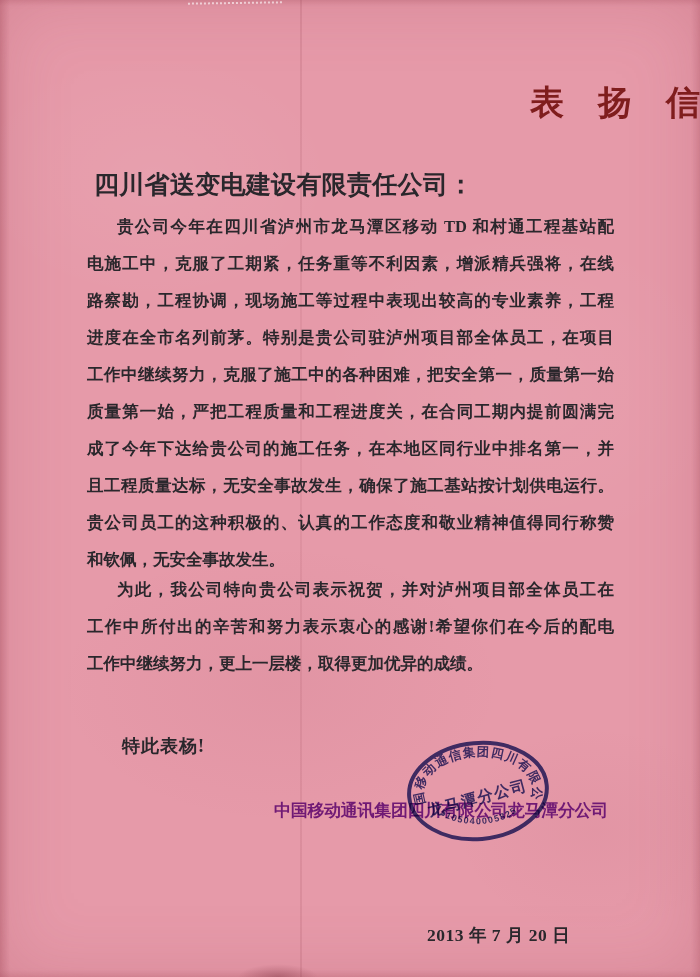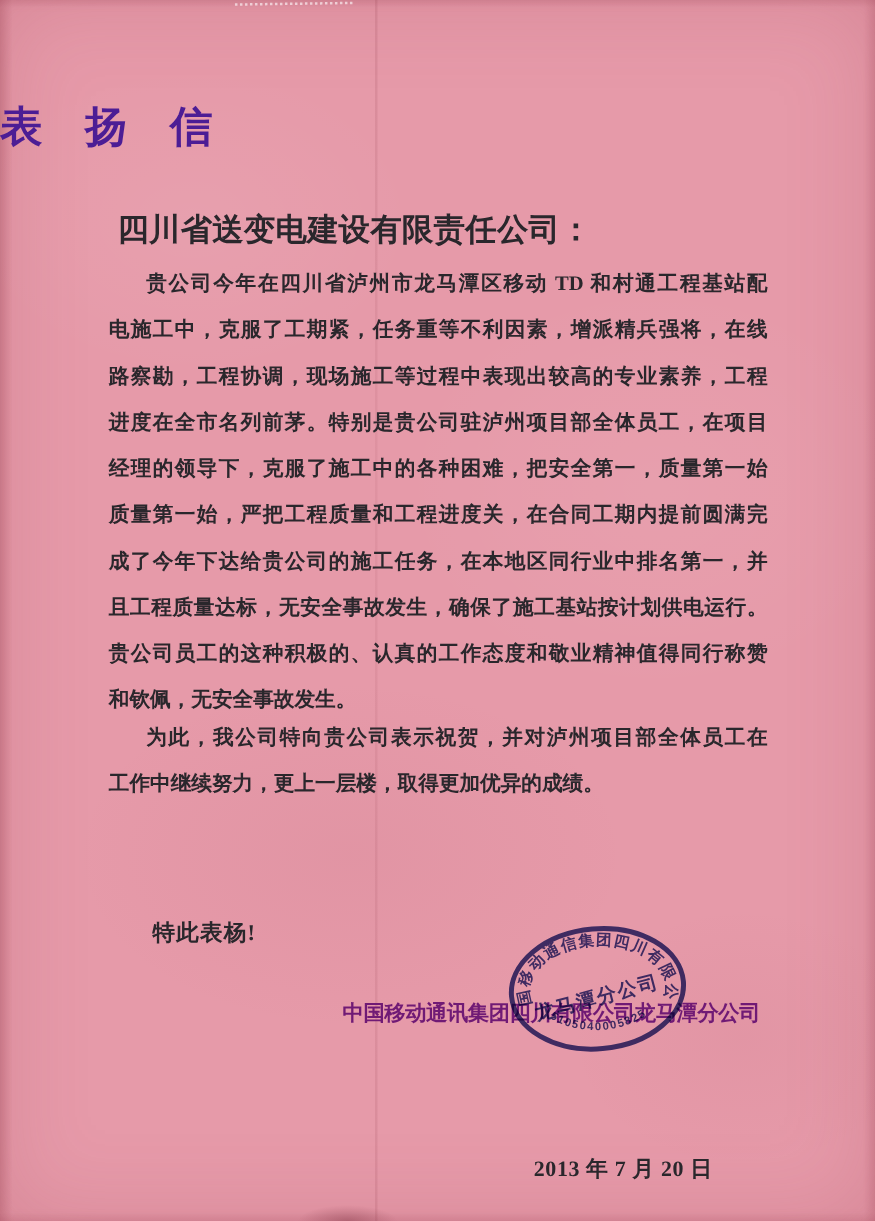--- a/index.html
+++ b/index.html
@@ -41,24 +41,24 @@
     transform:rotate(-0.8deg); opacity:0.8; pointer-events:none;
   }
   .bottom-smudge {
     position:absolute; left:238px; top:964px; width:80px; height:16px; z-index:1;
     background:radial-gradient(ellipse at 50% 80%, rgba(135,60,75,0.45), transparent 70%);
     pointer-events:none;
   }
 
   .title {
     position:absolute; top:84px; left:0; width:700px; z-index:2;
-    text-align:left;
+    text-align:right;
     font-family:"Liberation Sans", sans-serif;
     font-weight:bold; font-size:34px; line-height:36px;
-    color:#4c1d95;
+    color:#7f1d1d;
   }
   .salutation {
     position:absolute; left:94px; top:171px; z-index:2;
     font-size:25px; font-weight:bold; line-height:28px;
     letter-spacing:0.3px;
   }
   .para { position:absolute; left:87px; width:527px; z-index:2; }
   .para-1 { top:208px; }
   .para-2 { top:571px; }
   .body-line {
@@ -104,30 +104,31 @@
 
   <div class="title">表　扬　信</div>
 
   <div class="salutation">四川省送变电建设有限责任公司：</div>
 
   <div class="para para-1">
     <div class="body-line indent">贵公司今年在四川省泸州市龙马潭区移动 TD 和村通工程基站配</div>
     <div class="body-line">电施工中，克服了工期紧，任务重等不利因素，增派精兵强将，在线</div>
     <div class="body-line">路察勘，工程协调，现场施工等过程中表现出较高的专业素养，工程</div>
     <div class="body-line">进度在全市名列前茅。特别是贵公司驻泸州项目部全体员工，在项目</div>
-    <div class="body-line">经理的领导下，克服了施工中的各种困难，把安全第一，质量第一始</div>
+    <div class="body-line">工作中继续努力，克服了施工中的各种困难，把安全第一，质量第一始</div>
     <div class="body-line">质量第一始，严把工程质量和工程进度关，在合同工期内提前圆满完</div>
     <div class="body-line">成了今年下达给贵公司的施工任务，在本地区同行业中排名第一，并</div>
     <div class="body-line">且工程质量达标，无安全事故发生，确保了施工基站按计划供电运行。</div>
     <div class="body-line">贵公司员工的这种积极的、认真的工作态度和敬业精神值得同行称赞</div>
     <div class="body-line last">和钦佩，无安全事故发生。</div>
   </div>
 
   <div class="para para-2">
     <div class="body-line indent">为此，我公司特向贵公司表示祝贺，并对泸州项目部全体员工在</div>
+    <div class="body-line">工作中所付出的辛苦和努力表示衷心的感谢!希望你们在今后的配电</div>
     <div class="body-line last">工作中继续努力，更上一层楼，取得更加优异的成绩。</div>
   </div>
 
   <div class="closing">特此表杨!</div>
 
   <div class="signature">中国移动通讯集团四川有限公司龙马潭分公司</div>
 
   <div class="date">2013 年 7 月 20 日</div>
 
   <svg class="stamp" viewBox="0 0 160 116" xmlns="http://www.w3.org/2000/svg">

